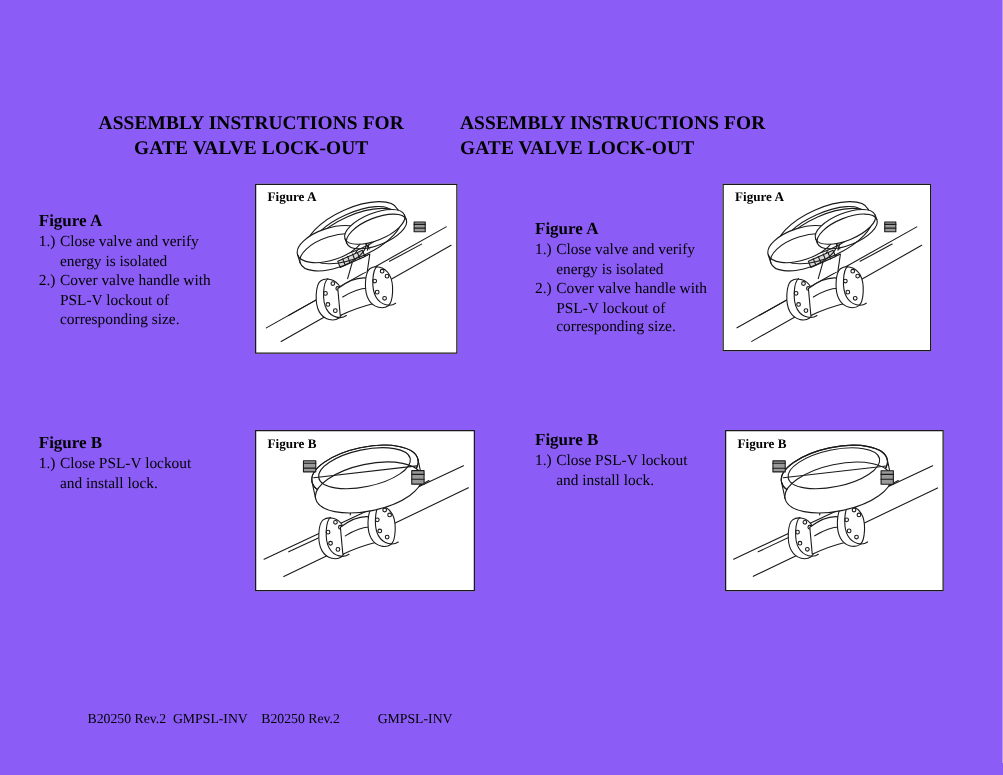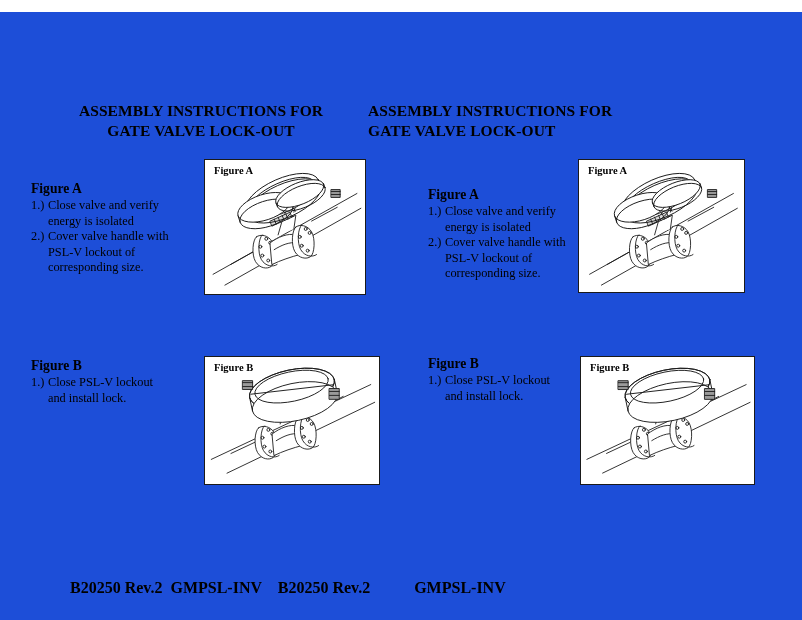--- a/index.html
+++ b/index.html
@@ -11,22 +11,21 @@
     width: 802px;
     height: 620px;
     position: relative;
     font-family: "Liberation Serif", "DejaVu Serif", serif;
     color: #000000;
     overflow: hidden;
   }
   .page {
     position: absolute;
     inset: 0;
-    background: #1d4ed8;
-    margin-top: 12px;
+    background: #8b5cf6;
   }
 
   
   .title {
     position: absolute;
     font-weight: bold;
     font-size: 15.5px;
     line-height: 20px;
     letter-spacing: 0.1px;
     white-space: pre-line;
@@ -102,24 +101,23 @@
   .fig-a-left  { left: 204px; top: 147px; width: 162px; height: 136px; }
   .fig-a-right { left: 578px; top: 147px; width: 167px; height: 134px; }
   .fig-b-left  { left: 204px; top: 344px; width: 176px; height: 129px; }
   .fig-b-right { left: 580px; top: 344px; width: 175px; height: 129px; }
 
   
   .footer {
     position: absolute;
     left: 70px;
     top: 569px;
-    font-size: 16px;
+    font-size: 11px;
     line-height: 13px;
     white-space: pre;
-    font-weight: bold;
   }
 </style>
 </head>
 <body>
 
 <div class="page">
 
   <div class="title title-left">ASSEMBLY INSTRUCTIONS FOR
 GATE VALVE LOCK-OUT</div>
 

